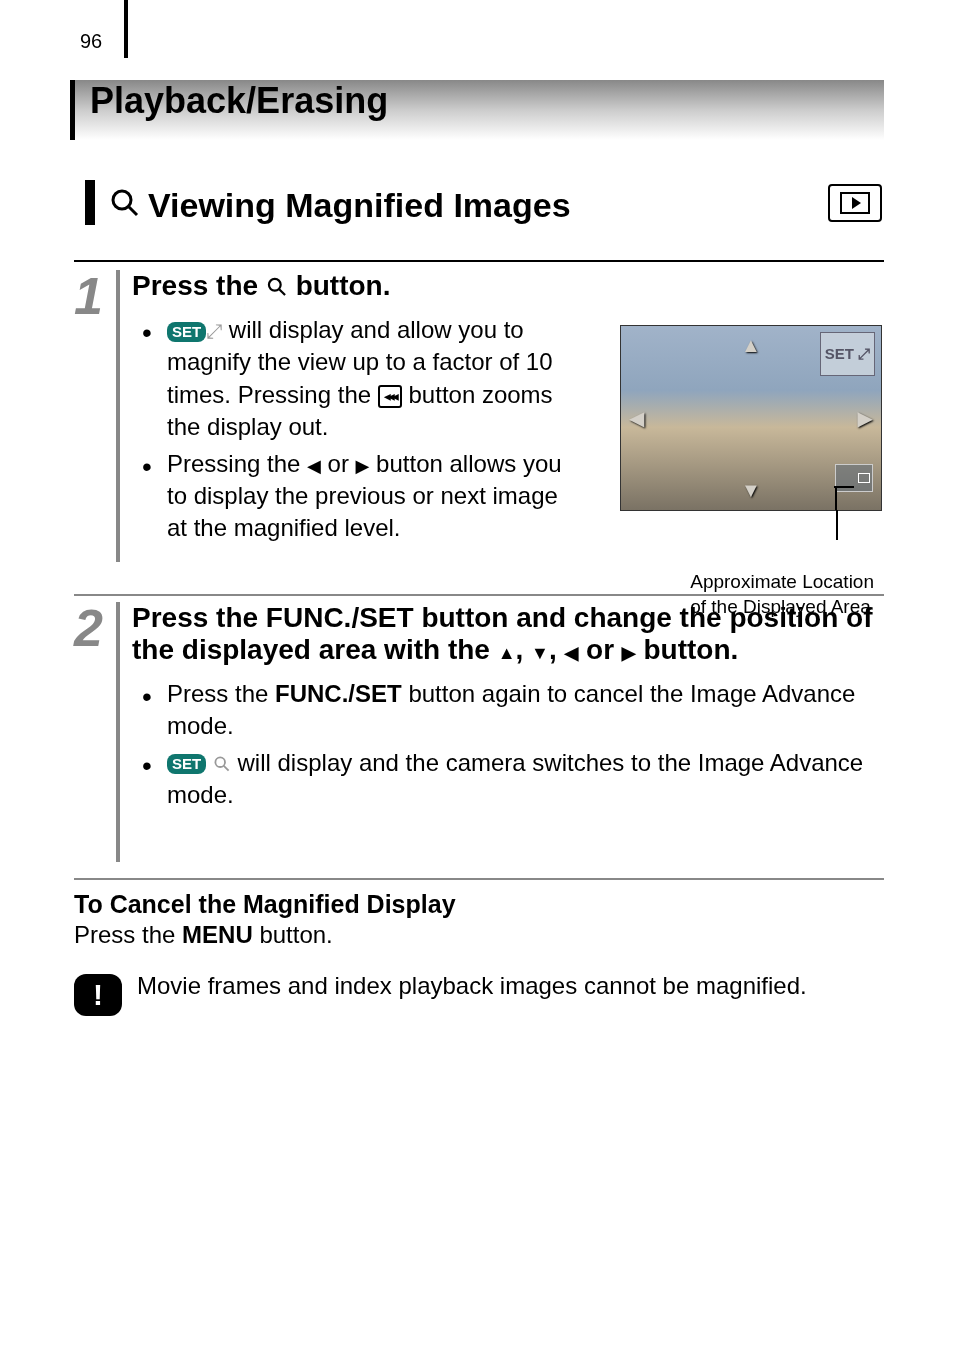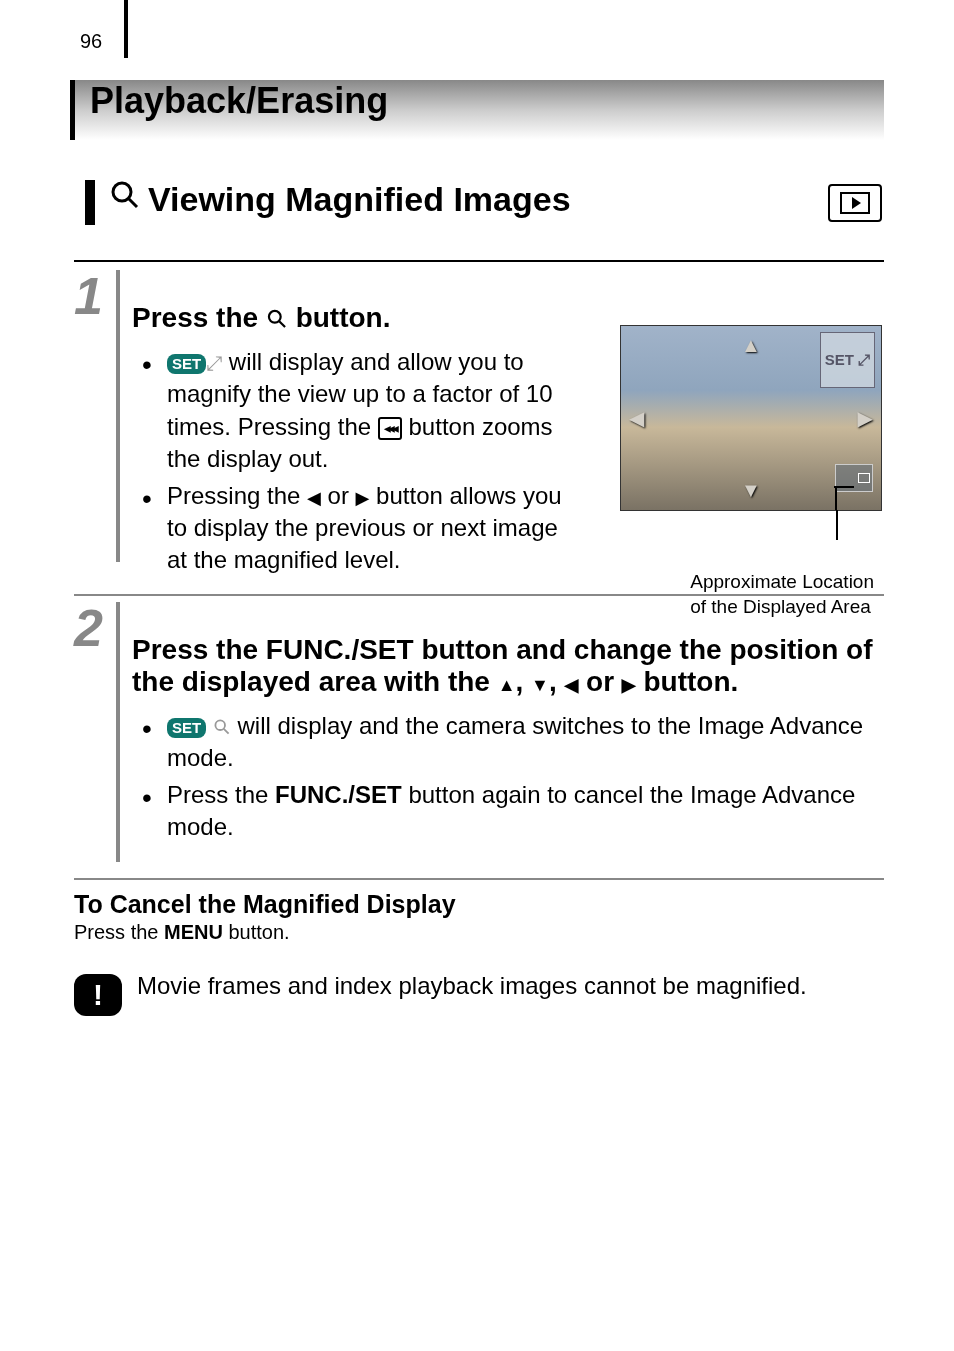--- a/index.html
+++ b/index.html
@@ -43,21 +43,21 @@
       font-size: 36px;
       font-weight: 900;
       color: #000;
     }
     .section-header {
       position: absolute;
       top: 180px;
       left: 85px;
       right: 70px;
       display: flex;
-      align-items: flex-start;
+      align-items: flex-end;
     }
     .section-bar {
       width: 10px;
       height: 45px;
       background: #000;
       margin-right: 15px;
     }
     .magnify-icon {
       font-size: 30px;
       margin-right: 8px;
@@ -130,21 +130,20 @@
       margin-right: 12px;
     }
     .step-bar-1 {
       height: 292px;
     }
     .step-bar-2 {
       height: 260px;
     }
     .step-content {
       flex: 1;
-      margin-top: 32px;
     }
     .step-title {
       font-size: 28px;
       font-weight: 900;
       margin-bottom: 12px;
     }
     .bullet-list {
       list-style: none;
       padding-left: 10px;
     }
@@ -205,21 +204,21 @@
       overflow: hidden;
     }
     .image-set-overlay {
       position: absolute;
       top: 6px;
       right: 6px;
       background: rgba(200,210,220,0.9);
       border: 1px solid #667;
       color: #556;
       font-size: 15px;
-      padding: 18px 4px;
+      padding: 12px 4px;
       font-weight: bold;
     }
     .image-arrow {
       position: absolute;
       color: #d4d0c8;
       font-size: 20px;
       text-shadow: 1px 1px 2px #000;
     }
     .image-arrow.left { left: 8px; top: 50%; transform: translateY(-50%); }
     .image-arrow.right { right: 8px; top: 50%; transform: translateY(-50%); }
@@ -290,21 +289,21 @@
       top: 890px;
       left: 74px;
       right: 70px;
     }
     .cancel-title {
       font-size: 25px;
       font-weight: bold;
       margin-bottom: 2px;
     }
     .cancel-text {
-      font-size: 20px;
+      font-size: 24px;
     }
     .note-section {
       position: absolute;
       top: 970px;
       left: 74px;
       right: 70px;
       display: flex;
       align-items: flex-start;
     }
     .note-icon {
@@ -411,28 +410,28 @@
 
 <div class="step-block step-block-2">
   <div class="step-number">2</div>
   <div class="step-bar step-bar-2"></div>
   <div class="step-content">
     <div class="step-title">
       <span>Press the FUNC./SET button and change the position of the displayed area with the </span><span class="arrow-up"></span><span>, </span><span class="arrow-down"></span><span>, </span><span class="arrow-left"></span><span> or </span><span class="arrow-right"></span><span> button.</span>
     </div>
     <ul class="bullet-list">
       <li>
+        <span>Press the </span><strong>FUNC./SET</strong><span> button again to cancel the Image Advance mode.</span>
+      </li>
+      <li>
         <span class="set-badge">SET</span> <svg width="18" height="18" viewBox="0 0 30 30" style="vertical-align:-2px">
             <circle cx="12" cy="12" r="8" fill="none" stroke="#999" stroke-width="3"></circle>
             <line x1="18" y1="18" x2="26" y2="26" stroke="#999" stroke-width="3"></line>
           </svg><span> will display and the camera switches to the Image Advance mode.</span>
       </li>
-      <li>
-        <span>Press the </span><strong>FUNC./SET</strong><span> button again to cancel the Image Advance mode.</span>
-      </li>
     </ul>
   </div>
 </div>
 
 <div class="step-divider step-divider-2"></div>
 
 <div class="cancel-section">
   <div class="cancel-title">To Cancel the Magnified Display</div>
   <div class="cancel-text">
     <span>Press the </span><strong>MENU</strong><span> button.</span>

